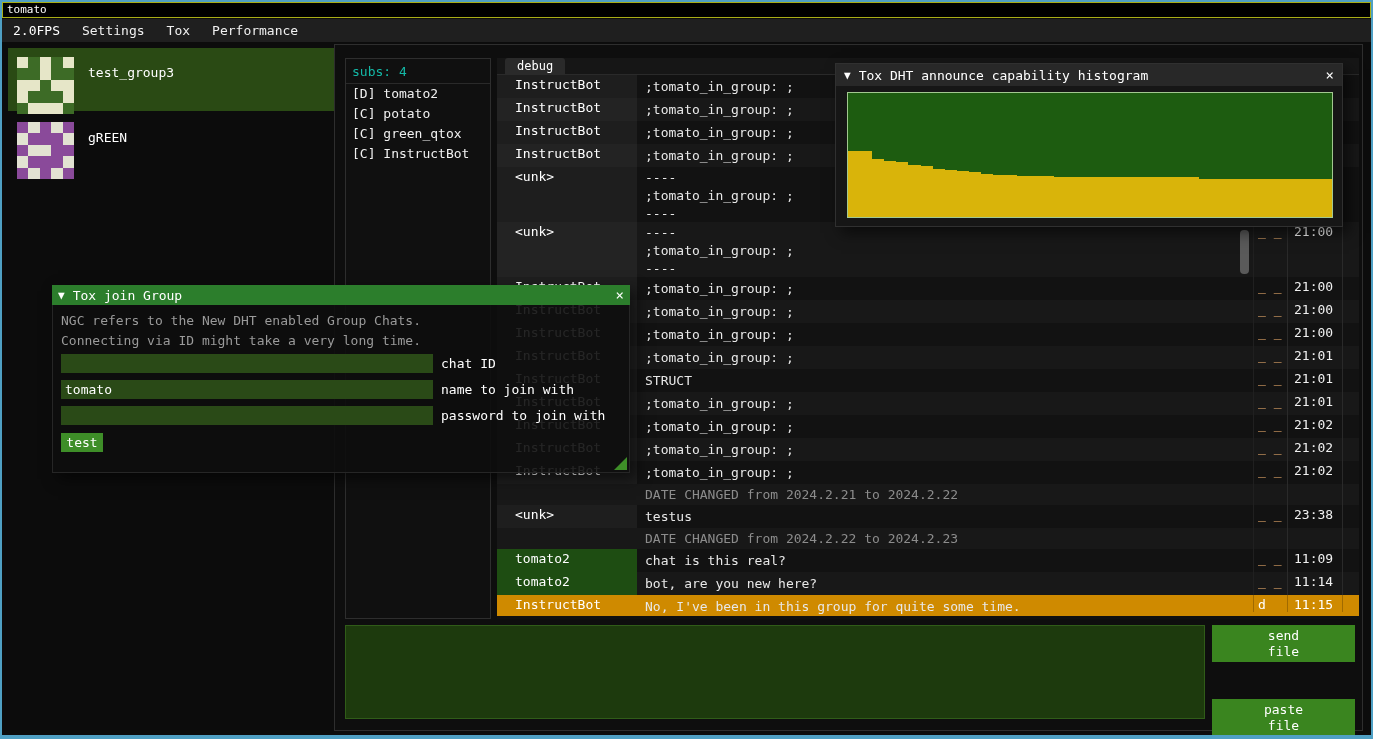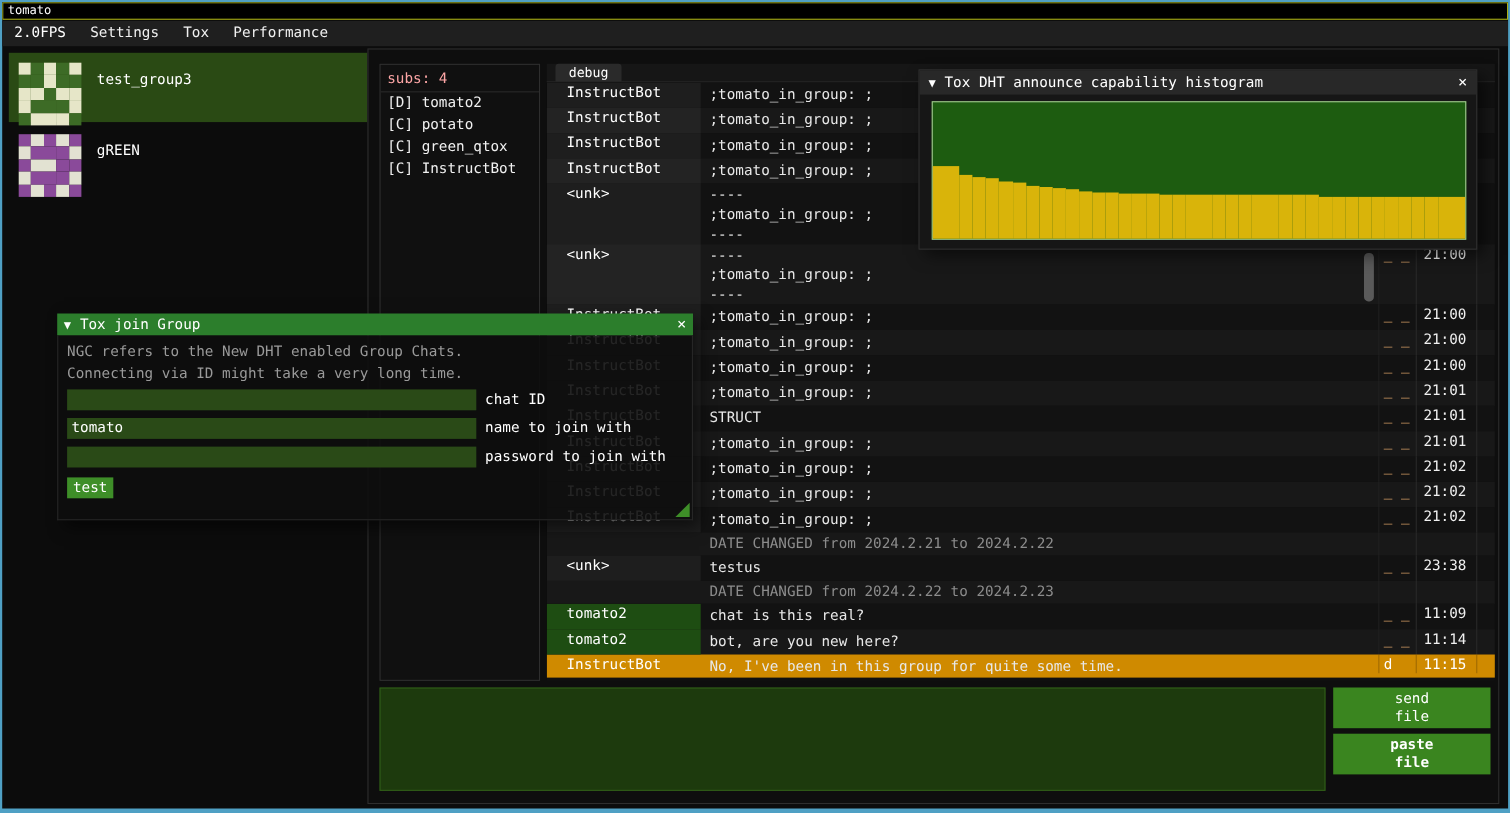--- a/index.html
+++ b/index.html
@@ -13,21 +13,21 @@
 
   .sidebar{position:absolute;left:6px;top:46px;width:326px;}
   .group-row{height:63px;display:flex;align-items:flex-start;padding:9px;margin-bottom:2px;}
   .group-row.selected{background:#2a4a14;}
   .avatar{width:57px;height:57px;display:grid;grid-template-columns:repeat(5,1fr);grid-auto-rows:1fr;flex:0 0 57px;}
   .group-label{margin:8px 0 0 14px;font-size:13px;color:#fff;}
 
   .main-window{position:absolute;left:332px;top:42px;width:1029px;height:687px;border:1px solid #2e2e2e;background:#0e0e0e;}
 
   .subs-panel{position:absolute;left:343px;top:56px;width:146px;height:561px;border:1px solid #2e2e2e;background:#101010;font-size:13px;}
-  .subs-header{padding:5px 6px 4px;border-bottom:1px solid #2a2a2a;color:#fca5a5;}
+  .subs-header{padding:5px 6px 4px;border-bottom:1px solid #2a2a2a;color:#14b8a6;}
   .sub-item{height:20px;line-height:20px;padding:0 6px;color:#f0f0f0;}
 
   .chat-panel{position:absolute;left:495px;top:56px;width:862px;height:561px;}
   .tabbar{height:17px;background:#161616;border-bottom:1px solid #2a2a2a;display:flex;align-items:flex-end;padding-left:8px;}
   .tab{background:#2a2a2a;font-size:12px;line-height:16px;padding:0 12px;border-radius:3px 3px 0 0;color:#fff;}
   .chat-table{position:absolute;top:17px;left:0;right:0;bottom:0;overflow:hidden;background:#101010;}
   .crow{display:flex;align-items:flex-start;font-size:13px;}
   .crow.even{background:#121212;}
   .crow.odd{background:#181818;}
   .crow.normal,.crow.self{height:23px;}
@@ -44,21 +44,21 @@
   .crow.system .cmsg{color:#8c8c8c;}
   .cflags{width:34px;height:100%;padding:2px 0 0 4px;color:#fdba74;border-left:1px solid #202020;}
   .ctime{width:56px;height:100%;padding:2px 0 0 6px;border-left:1px solid #2a2a2a;border-right:1px solid #2a2a2a;color:#f0f0f0;}
   .crow.highlight .cflags,.crow.highlight .ctime{color:#fff;border-left-color:#a06a00;border-right-color:#a06a00;}
 
   .chat-scrollbar{position:absolute;left:1238px;top:228px;width:9px;height:44px;background:#5a5a5a;border-radius:4px;z-index:20;}
 
   .composer{position:absolute;left:343px;top:623px;width:860px;height:94px;background:#1d3a0d;border:1px solid #305c18;z-index:5;}
   .file-btn{position:absolute;left:1210px;width:143px;height:37px;background:#3a851f;border:none;color:#fff;font-family:inherit;font-size:13px;white-space:pre-line;line-height:16px;text-align:center;cursor:pointer;}
   .file-btn.send{top:623px;}
-  .file-btn.paste{top:665px;font-weight:bold;}
+  .file-btn.paste{top:697px;}
 
   .hist-window{position:absolute;left:833px;top:61px;width:508px;height:164px;background:#161616;border:1px solid #303030;z-index:40;box-shadow:6px 6px 14px rgba(0,0,0,0.55);}
   .hist-titlebar{height:22px;background:#282828;display:flex;align-items:center;padding:0 8px;font-size:13px;color:#fff;}
   .arrow{margin-right:8px;font-size:11px;}
   .close{margin-left:auto;font-size:14px;cursor:pointer;}
   .plot{position:absolute;left:11px;top:28px;width:486px;height:126px;background:#1d5c10;border:1px solid #a2c890;}
   .bars{display:flex;align-items:flex-end;width:100%;height:100%;}
   .bar{flex:1;background:#d9b40a;}
 
   .join-window{position:absolute;left:50px;top:283px;width:578px;height:188px;z-index:60;box-shadow:6px 6px 14px rgba(0,0,0,0.55);}

